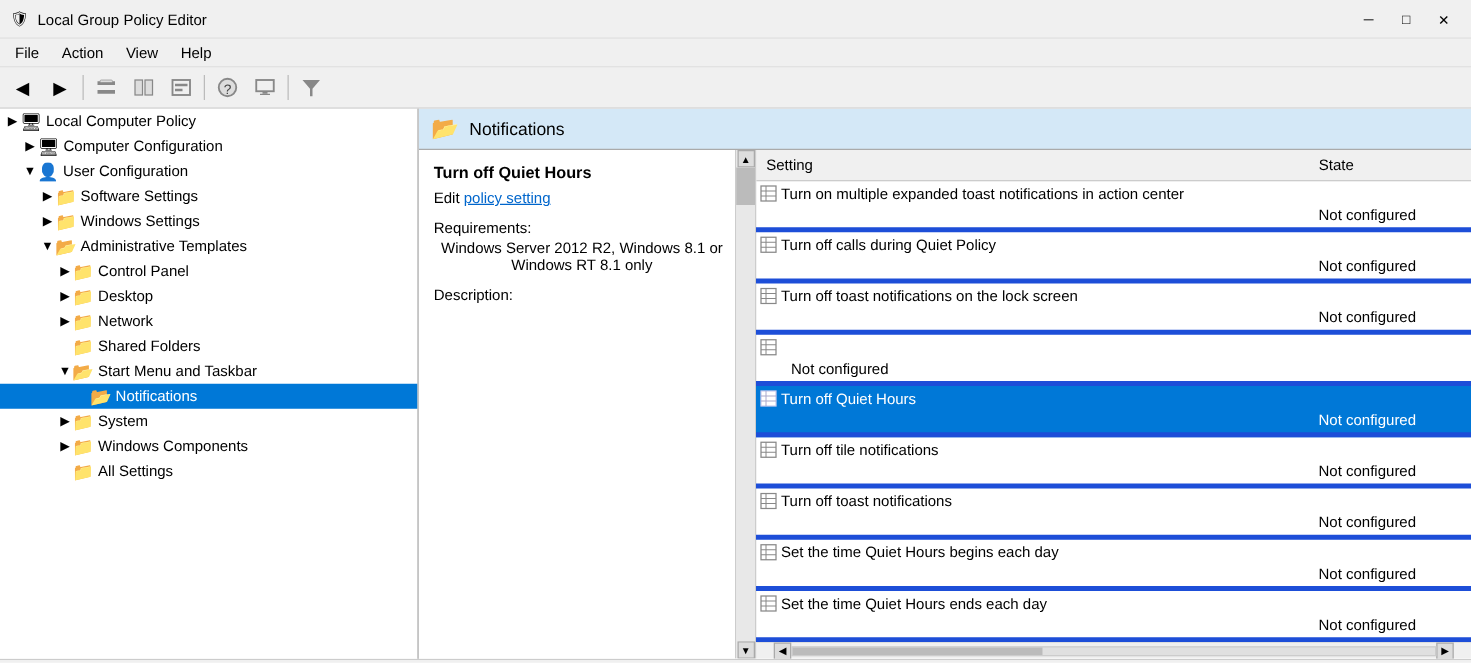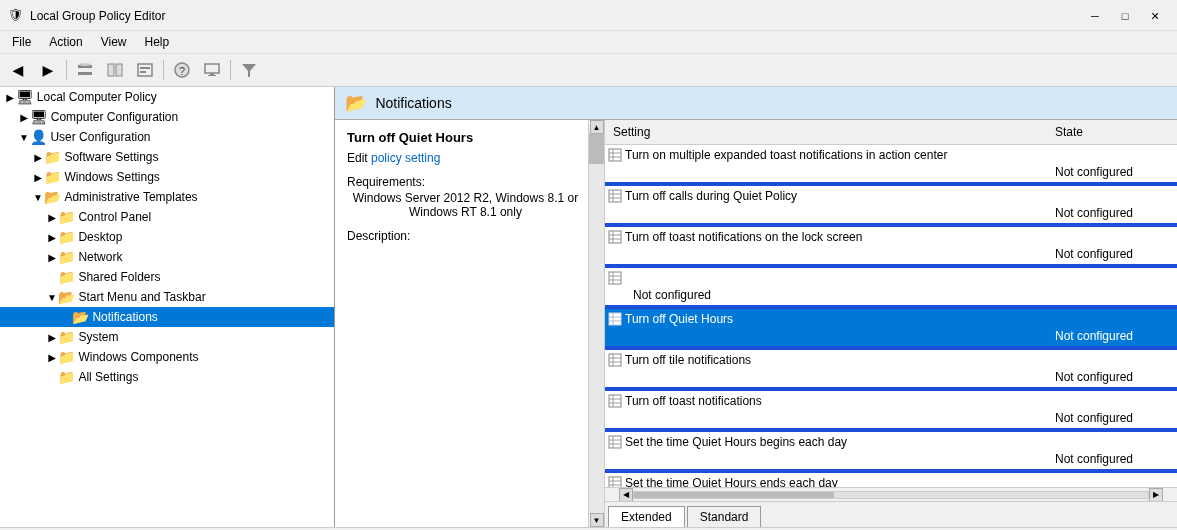--- a/index.html
+++ b/index.html
@@ -176,20 +176,21 @@
       font-size: 13px;
       font-weight: bold;
       margin-bottom: 6px;
     }
     .desc-edit-link {
       font-size: 12px;
       margin-bottom: 10px;
     }
     .desc-edit-link a {
       color: #0066cc;
+      text-decoration: underline;
       cursor: pointer;
       margin-top: 18px;
     }
     .desc-requirements-label {
       font-size: 12px;
       font-weight: normal;
       margin-bottom: 2px;
     }
     .desc-requirements-value {
       font-size: 12px;
@@ -687,24 +688,20 @@
         </div>
 
         <div class="h-scrollbar">
           <div style="width:14px; height:14px; background:#ddd; border:1px solid #aaa; cursor:pointer; display:flex; align-items:center; justify-content:center; font-size:8px;">◀</div>
           <div class="h-scroll-track">
             <div class="h-scroll-thumb"></div>
           </div>
           <div style="width:14px; height:14px; background:#ddd; border:1px solid #aaa; cursor:pointer; display:flex; align-items:center; justify-content:center; font-size:8px;">▶</div>
         </div>
 
-        <div class="tabs-bar">
-          <div class="tab active">Extended</div>
-          <div class="tab">Standard</div>
-        </div>
 
       </div>
     </div>
   </div>
 </div>
 
 <div class="status-bar">
   
 </div>
 

